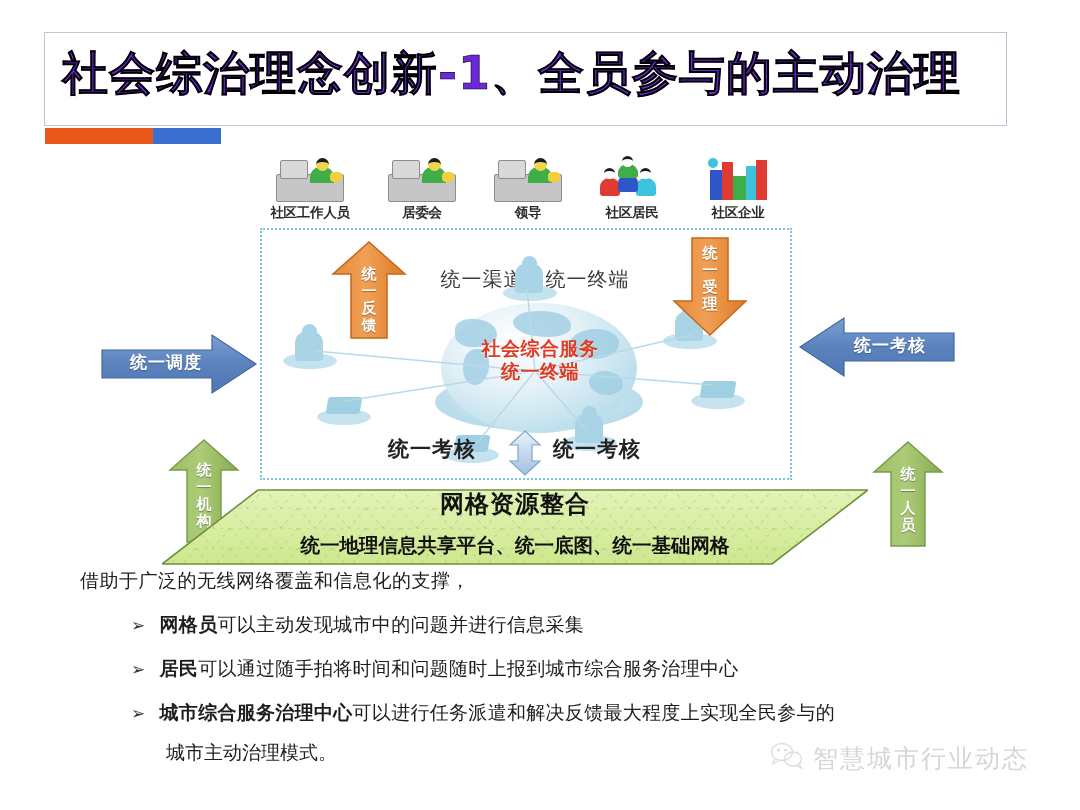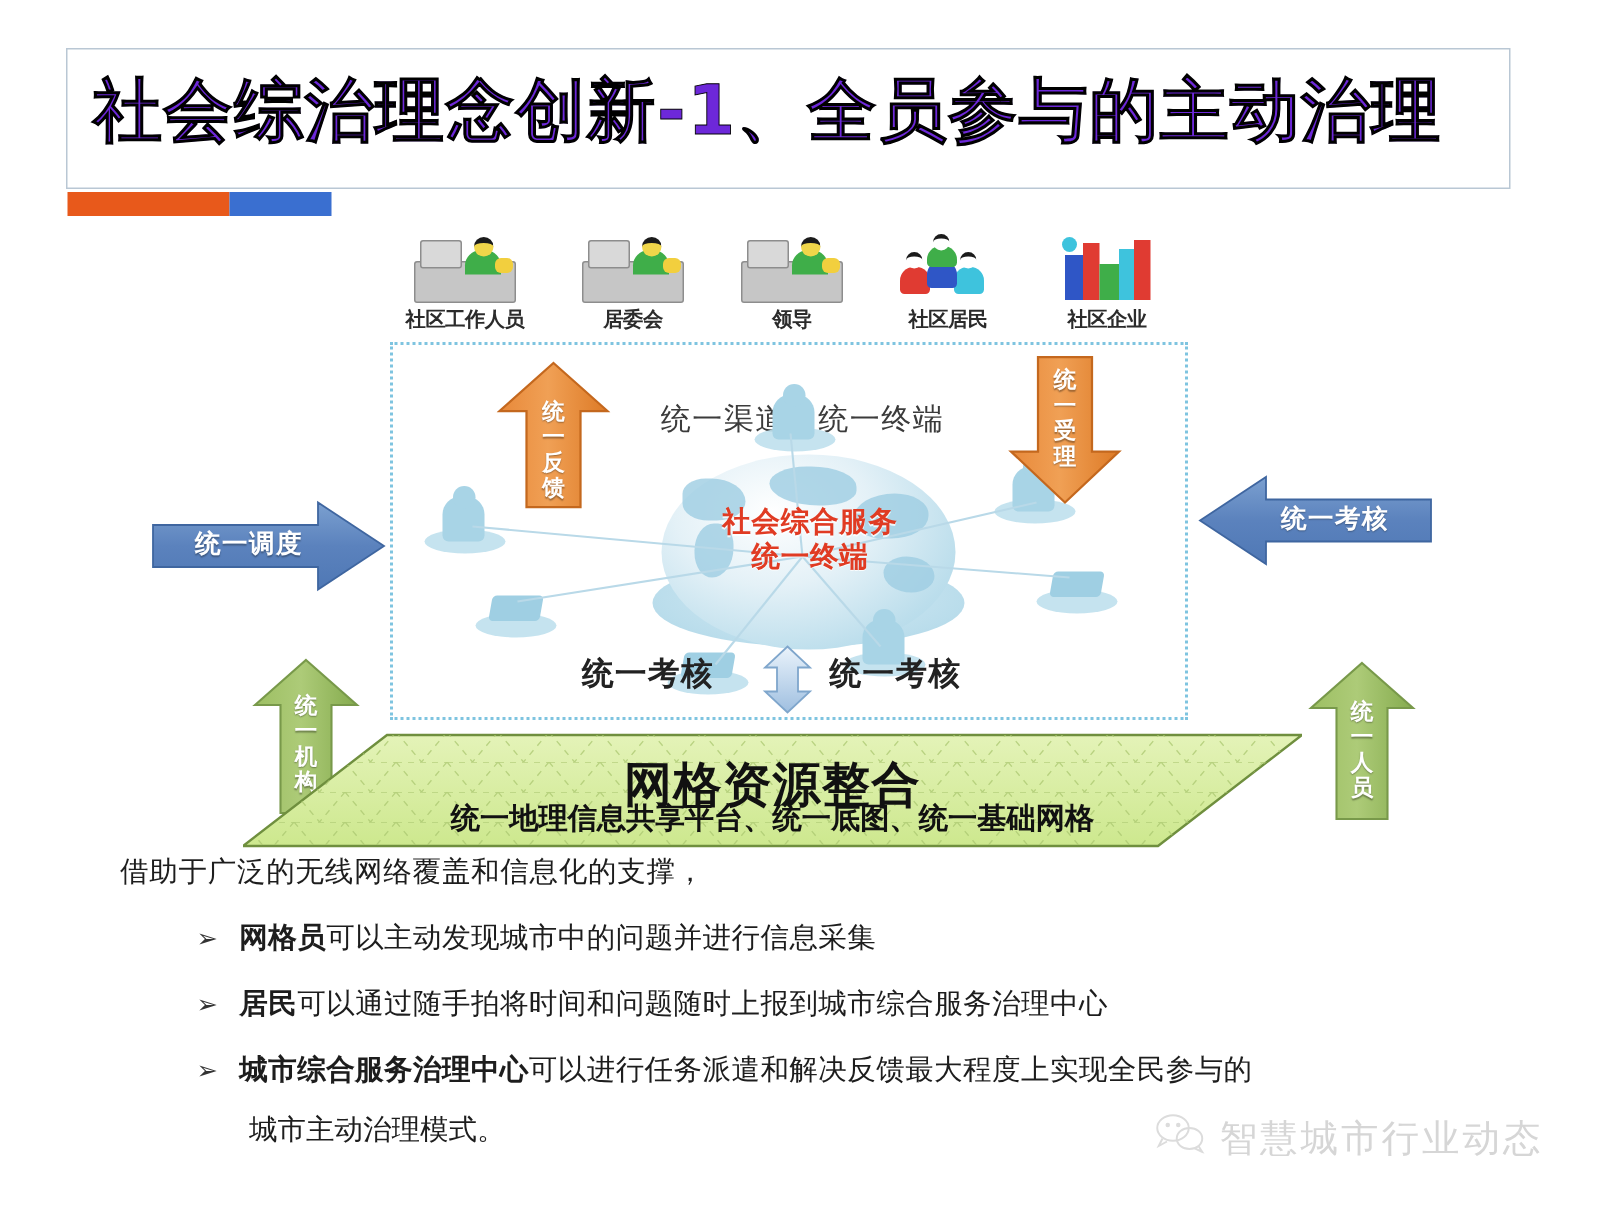--- a/index.html
+++ b/index.html
@@ -264,23 +264,23 @@
   .arrow-up-green-l { position: absolute; left: 168px; top: 288px; width: 72px; height: 106px; }
   .arrow-up-green-r { position: absolute; left: 872px; top: 290px; width: 72px; height: 108px; }
 
   
   .platform {
     position: absolute;
     left: 162px; top: 338px;
     width: 706px; height: 78px;
   }
   .plat-title {
-    position: absolute; left: 0; right: 0; top: 14px;
+    position: absolute; left: 0; right: 0; top: 0;
     text-align: center;
-    font-size: 32px; font-weight: bold; color: #111;
+    font-size: 24px; font-weight: bold; color: #111;
     letter-spacing: 1px;
   }
   .plat-sub {
     position: absolute; left: 0; right: 0; top: 44px;
     text-align: center;
     font-size: 19.5px; font-weight: bold; color: #111;
     letter-spacing: 0px;
   }
 
   

